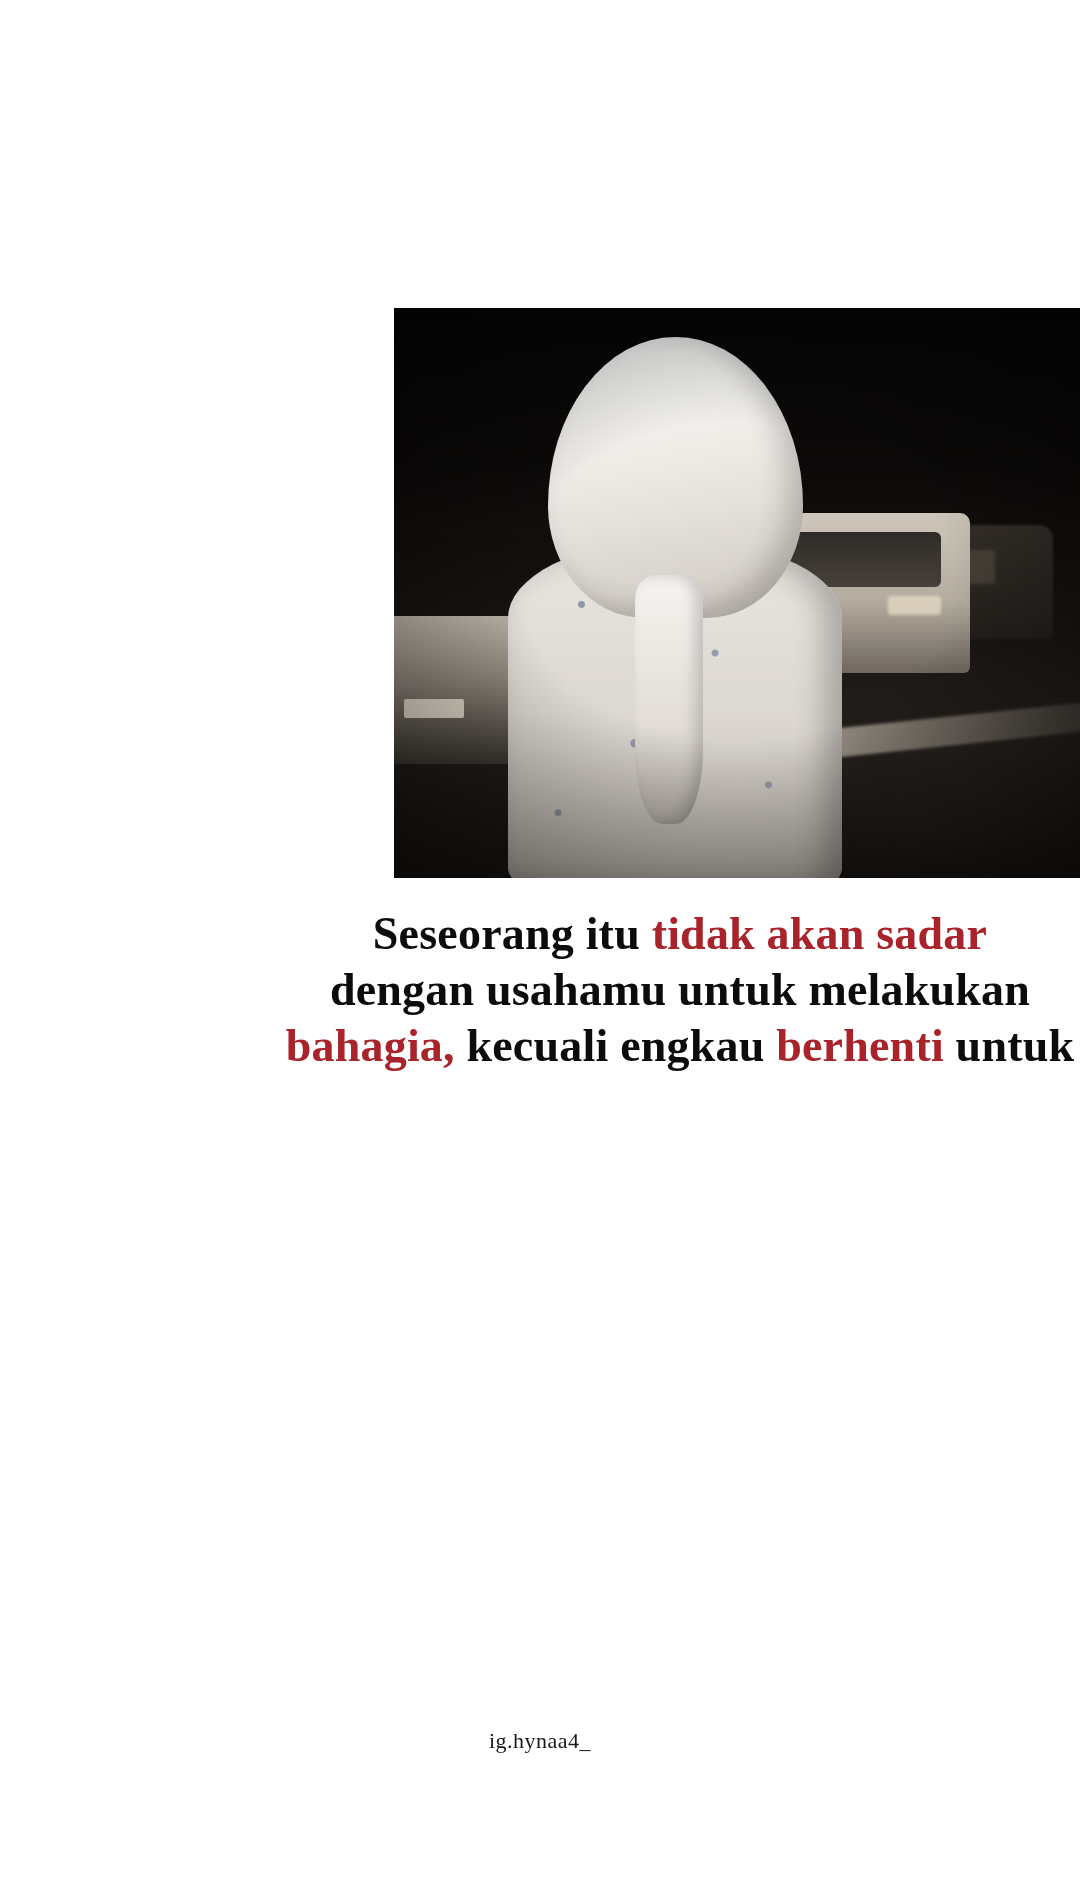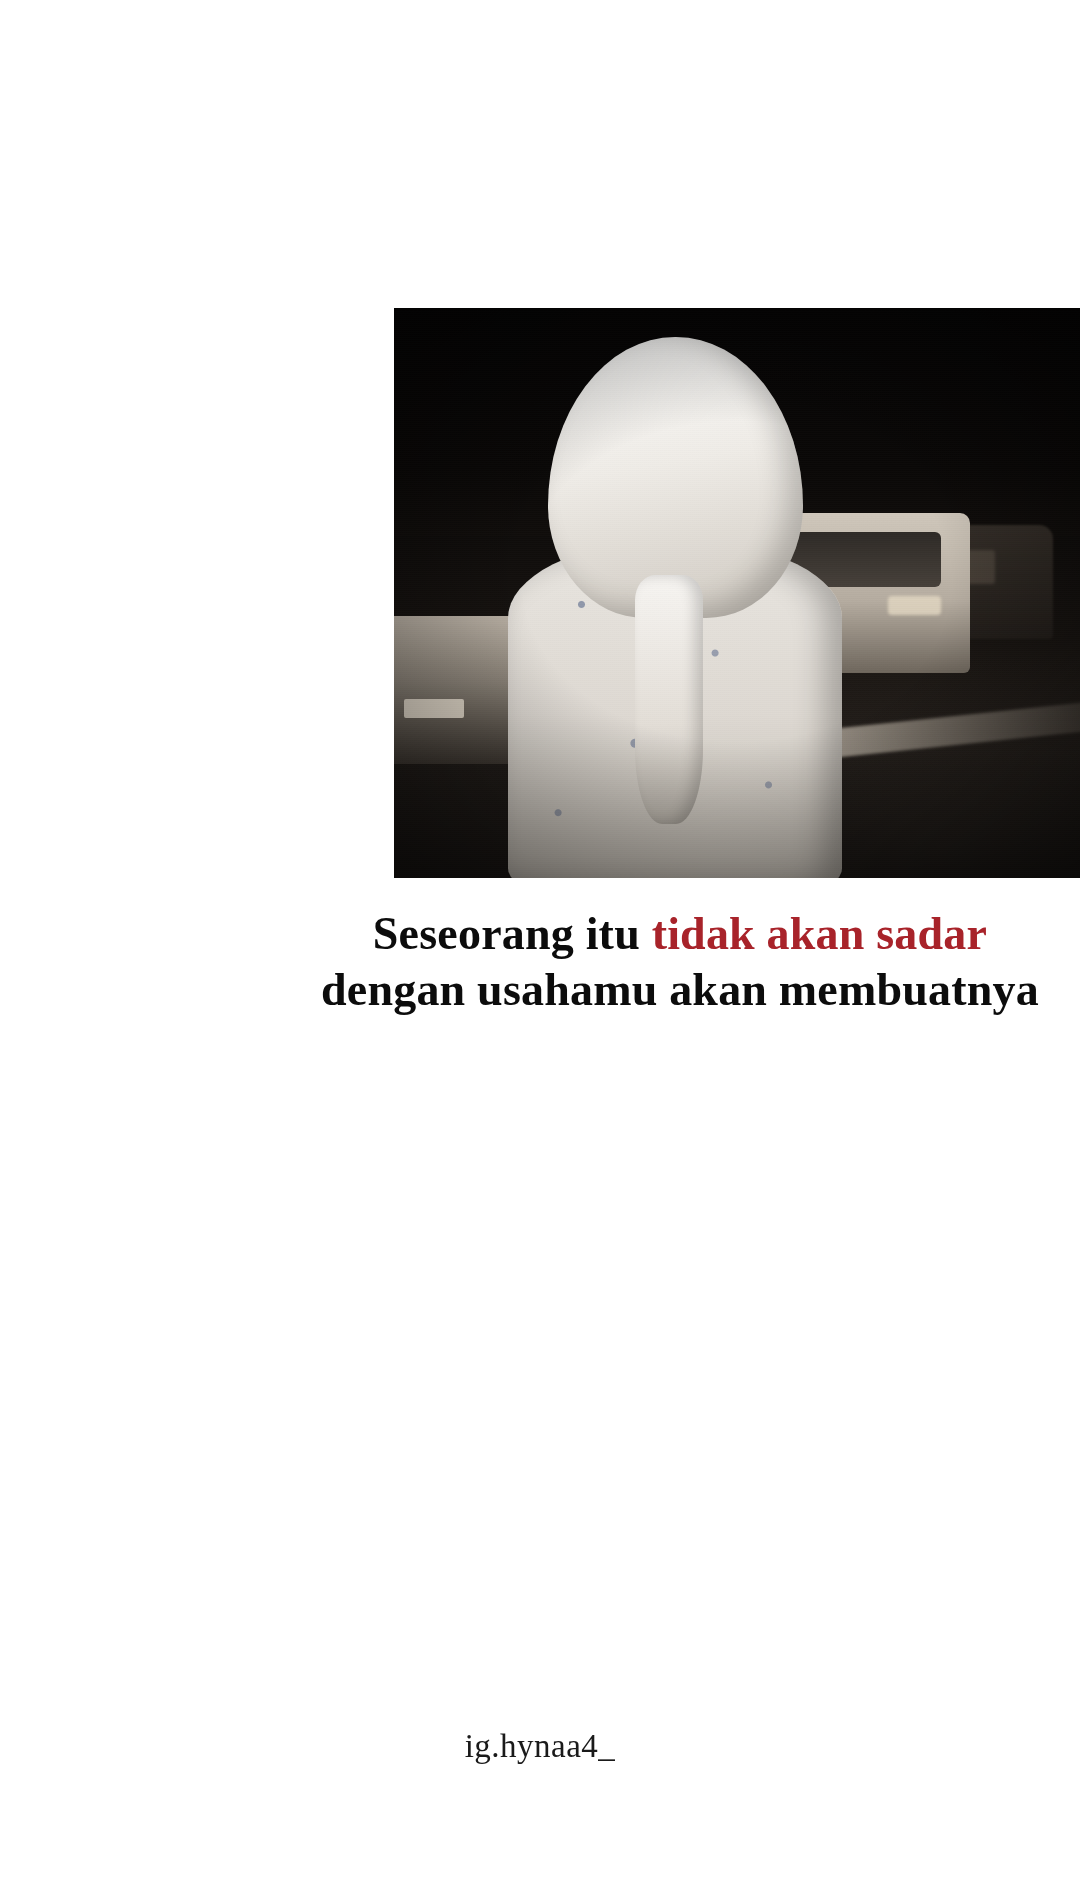--- a/index.html
+++ b/index.html
@@ -175,21 +175,21 @@
   }
   .quote .hl { color: #a8232a; }
   .quote .ln { display: block; }
 
   
   .handle {
     position: absolute;
     left: 0; right: 0;
     top: 1728px;
     text-align: center;
-    font-size: 33px;
+    font-size: 22px;
     color: #1a1a1a;
     letter-spacing: .5px;
   }
 </style>
 </head>
 <body>
 
 <div class="poster">
 
   <div class="photo-wrap">
@@ -209,18 +209,19 @@
         <div class="hijab"></div>
         <div class="hijab-tail"></div>
       </div>
       <div class="photo-grain"></div>
       <div class="photo-vignette"></div>
     </div>
   </div>
 
   <div class="quote">
     <span class="ln"><span>Seseorang itu </span><span class="hl">tidak akan sadar</span></span>
-    <span class="ln">dengan usahamu akan membuatnya</span>
+    <span class="ln">dengan usahamu untuk melakukan</span>
+    <span class="ln"><span class="hl">bahagia,</span><span> kecuali engkau </span><span class="hl">berhenti</span><span> untuk</span></span>
   </div>
 
   <div class="handle">ig.hynaa4_</div>
 
 </div>
 
 </body></html>

